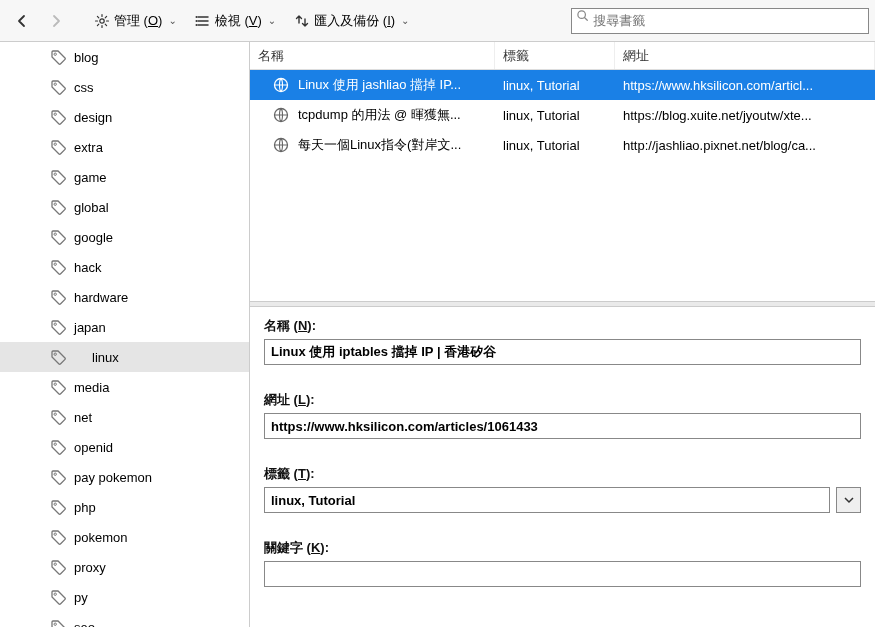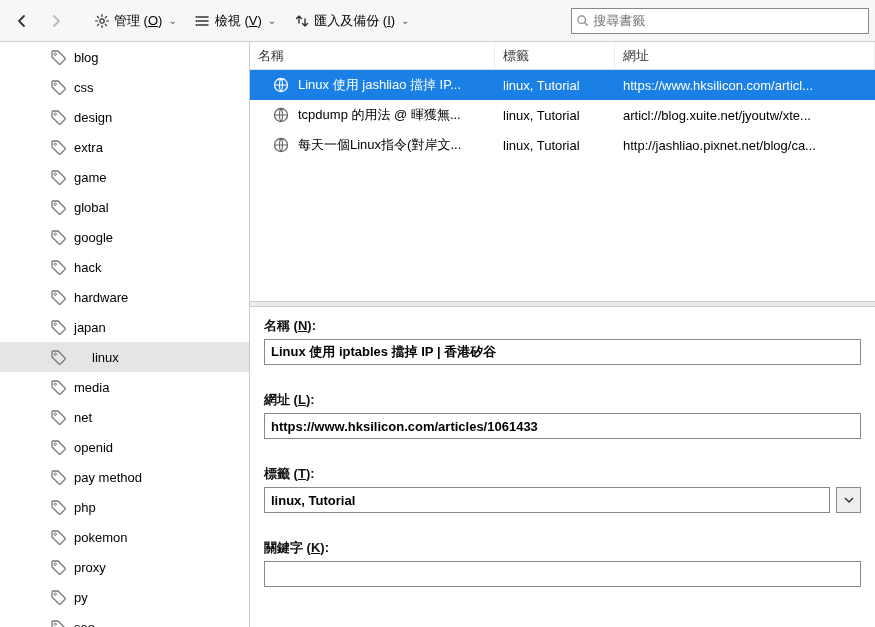--- a/index.html
+++ b/index.html
@@ -36,21 +36,20 @@
   .drop-caret { font-size: 10px; color: #555; margin-left: 2px; }
   .underline { text-decoration: underline; }
   .tb-sep { width: 10px; }
   .search-wrap {
     margin-left: auto;
     width: 298px;
     height: 26px;
     border: 1px solid #888;
     background: #fff;
     display: flex;
-    align-items: center;
     padding: 0 4px;
   }
   .search-wrap .ico { width: 14px; height: 14px; }
   .search-wrap input {
     border: none;
     outline: none;
     width: 100%;
     font: inherit;
     margin-left: 4px;
     color: #999;
@@ -331,21 +330,21 @@
             <path d="M2 4c0-.6.4-1 1-1h5l7 7c.4.4.4 1 0 1.4l-4.6 4.6c-.4.4-1 .4-1.4 0l-7-7V4z" fill="none" stroke="#777" stroke-width="1.3"></path>
             <circle cx="5.2" cy="6.2" r="1.2" fill="none" stroke="#777" stroke-width="1"></circle>
           </svg></span>
         <span>openid</span>
       </div>
       <div class="sidebar-row">
         <span class="tag-ico"><svg viewBox="0 0 18 18">
             <path d="M2 4c0-.6.4-1 1-1h5l7 7c.4.4.4 1 0 1.4l-4.6 4.6c-.4.4-1 .4-1.4 0l-7-7V4z" fill="none" stroke="#777" stroke-width="1.3"></path>
             <circle cx="5.2" cy="6.2" r="1.2" fill="none" stroke="#777" stroke-width="1"></circle>
           </svg></span>
-        <span>pay method</span>
+        <span>pay pokemon</span>
       </div>
       <div class="sidebar-row">
         <span class="tag-ico"><svg viewBox="0 0 18 18">
             <path d="M2 4c0-.6.4-1 1-1h5l7 7c.4.4.4 1 0 1.4l-4.6 4.6c-.4.4-1 .4-1.4 0l-7-7V4z" fill="none" stroke="#777" stroke-width="1.3"></path>
             <circle cx="5.2" cy="6.2" r="1.2" fill="none" stroke="#777" stroke-width="1"></circle>
           </svg></span>
         <span>php</span>
       </div>
       <div class="sidebar-row">
         <span class="tag-ico"><svg viewBox="0 0 18 18">
@@ -401,21 +400,21 @@
           <div class="td name">
             <span class="globe">
               <svg viewBox="0 0 18 18">
                 <circle cx="9" cy="9" r="6.5" fill="none" stroke="#666" stroke-width="1.3"></circle>
                 <path d="M2.5 9h13M9 2.5c2 2 2 11 0 13M9 2.5c-2 2-2 11 0 13" fill="none" stroke="#666" stroke-width="1.1"></path>
               </svg>
             </span>
             <span>tcpdump 的用法 @ 暉獲無...</span>
           </div>
           <div class="td tags">linux, Tutorial</div>
-          <div class="td url">articl://blog.xuite.net/jyoutw/xte...</div>
+          <div class="td url">https://blog.xuite.net/jyoutw/xte...</div>
         </div>
         <div class="row">
           <div class="td name">
             <span class="globe">
               <svg viewBox="0 0 18 18">
                 <circle cx="9" cy="9" r="6.5" fill="none" stroke="#666" stroke-width="1.3"></circle>
                 <path d="M2.5 9h13M9 2.5c2 2 2 11 0 13M9 2.5c-2 2-2 11 0 13" fill="none" stroke="#666" stroke-width="1.1"></path>
               </svg>
             </span>
             <span>每天一個Linux指令(對岸文...</span>

